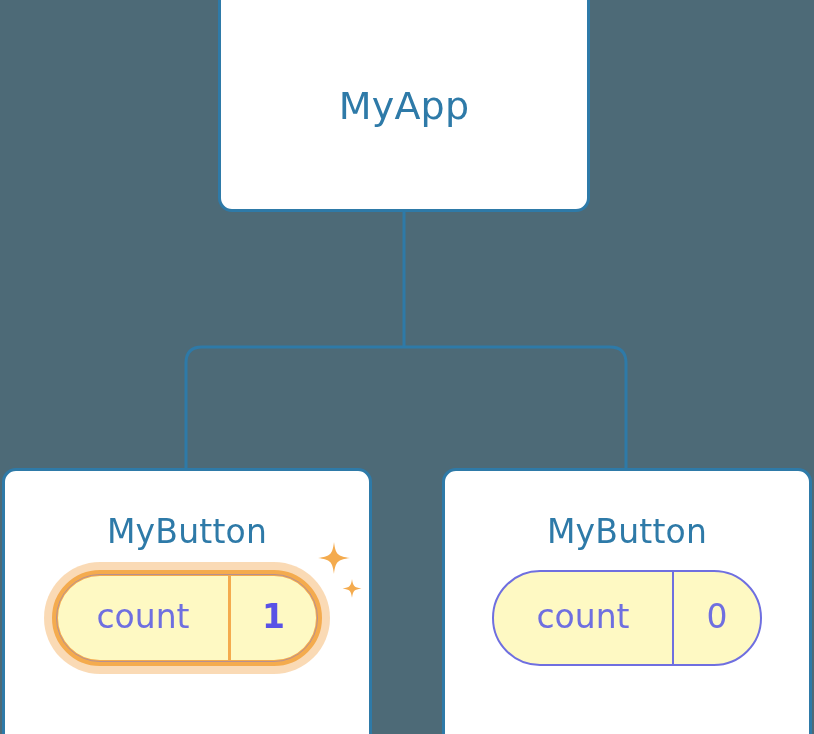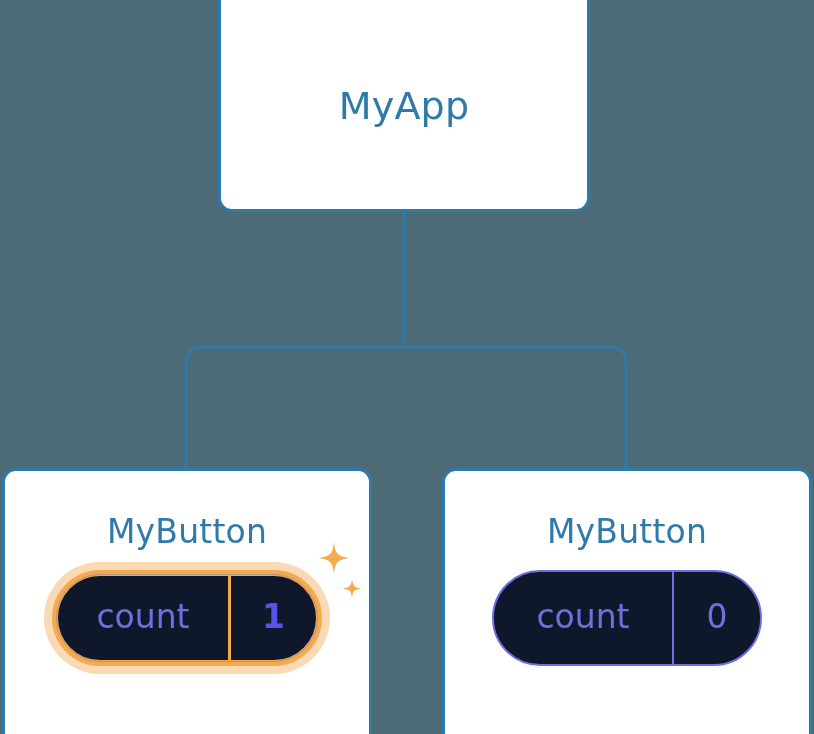--- a/index.html
+++ b/index.html
@@ -83,21 +83,21 @@
     align-items: center;
     justify-content: center;
   }
 
   .pill {
     position: relative;
     display: flex;
     align-items: stretch;
     height: 96px;
     width: 270px;
-    background: #0f172a;
+    background: #fef9c3;
     border-radius: 999px;
     box-sizing: border-box;
     z-index: 2;
   }
 
   .pill-plain {
     border: 2px solid #6f6fe0;
   }
 
   .pill-highlight {

